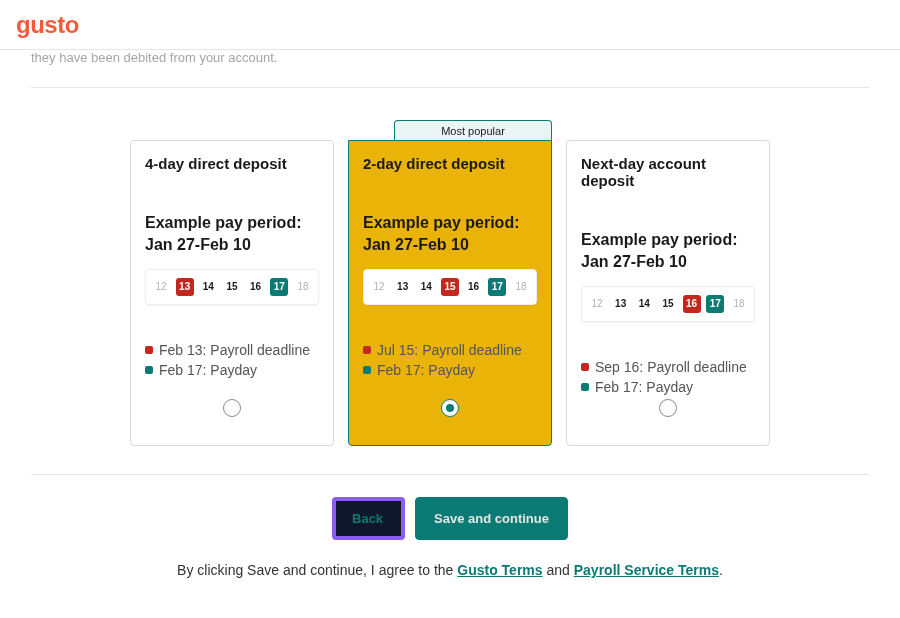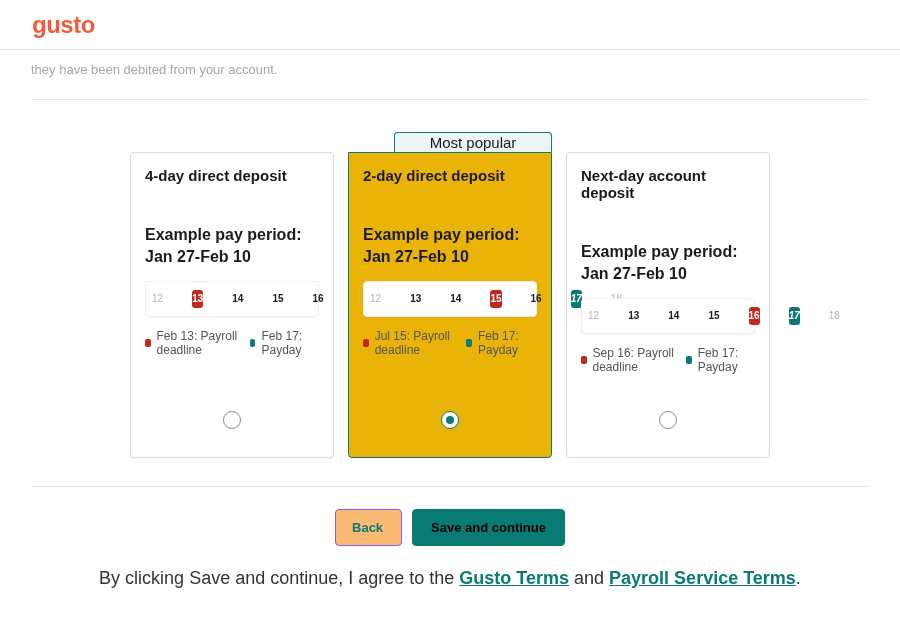--- a/index.html
+++ b/index.html
@@ -10,38 +10,38 @@
     background: #fff;
     width: 900px;
     height: 618px;
     overflow: hidden;
   }
   .header {
     height: 50px;
     border-bottom: 1px solid #e5e5e5;
     display: flex;
     align-items: center;
-    padding: 0 32px;
+    padding: 0 16px;
     box-sizing: border-box;
   }
   .logo {
     font-weight: 800;
     font-size: 24px;
     letter-spacing: -0.5px;
     color: #f25c3b;
   }
   .page {
     width: 838px;
     margin: 0 auto;
   }
   .truncated-line {
     font-size: 13px;
     color: #a6a6a6;
     padding-top: 0;
-    margin-top: 12px;
+    margin-top: 0;
     margin-bottom: 0;
   }
   .divider {
     border: none;
     border-top: 1px solid #e5e5e5;
     margin: 22px 0 32px 0;
   }
   .bottom-divider {
     border: none;
     border-top: 1px solid #e5e5e5;
@@ -58,21 +58,21 @@
     flex-direction: column;
   }
   .pop-spacer {
     height: 20px;
   }
   .pop-banner {
     height: 20px;
     background: #eaf5f4;
     border: 1px solid #bfddd9;
     border-radius: 4px 4px 0 0;
-    font-size: 15px;
+    font-size: 11px;
     display: flex;
     align-items: center;
     justify-content: center;
     color: #1a1a1a;
     box-sizing: border-box;
     border-bottom: none;
     margin-left: 46px;
   }
   .card {
     border: 1px solid #d9d9d9;
@@ -105,44 +105,43 @@
     line-height: 1.4;
   }
   .mini-cal {
     background: #fff;
     border: 1px solid #eee;
     border-radius: 4px;
     box-shadow: 0 1px 2px rgba(0,0,0,0.05);
     padding: 8px 6px;
     display: flex;
     justify-content: space-between;
-    margin-bottom: 10px;
-    gap: 29px;
+    margin-bottom: 19px;
   }
   .day {
     width: 18px;
     height: 18px;
     font-size: 10px;
     display: flex;
     align-items: center;
     justify-content: center;
     border-radius: 3px;
     font-weight: 600;
     color: #1a1a1a;
   }
   .day.muted { color: #b3b3b3; font-weight: 400; }
   .day.deadline { background: #c2281e; color: #fff; }
-  .day.payday { background: #0a7b74; color: #fff; font-style: italic; }
+  .day.payday { background: #0a7b74; color: #fff; }
   .legend {
-    font-size: 12px;
+    font-size: 14px;
     color: #555;
     display: flex;
-    flex-direction: row;
+    flex-direction: column;
     gap: 4px;
-    margin-top: 2px;
+    margin-top: 18px;
   }
   .legend-row { display: flex; align-items: center; gap: 6px; }
   .swatch { width: 8px; height: 8px; border-radius: 2px; }
   .swatch.red { background: #c2281e; }
   .swatch.teal { background: #0a7b74; }
   .radio-wrap {
     margin-top: auto;
     display: flex;
     justify-content: center;
     padding-bottom: 6px;
@@ -176,33 +175,33 @@
   }
   .btn {
     font-size: 13px;
     font-weight: 600;
     padding: 10px 18px;
     border-radius: 4px;
     cursor: pointer;
     box-sizing: border-box;
   }
   .btn-back {
-    background: #fdba74;
+    background: #0f172a;
     color: #0a7b74;
-    border: 1px solid #8b5cf6;
+    border: 4px solid #8b5cf6;
     padding-left: 16px;
   }
   .btn-save {
     background: #0a7b74;
-    color: #000000;
+    color: #e5e5e5;
     border: 1px solid #0a7b74;
   }
   .terms {
     text-align: center;
-    font-size: 18px;
+    font-size: 14px;
     color: #333;
     margin-top: 22px;
   }
   .terms a {
     color: #0a7b74;
     font-weight: 600;
     text-decoration: underline;
     cursor: pointer;
   }
 </style>

